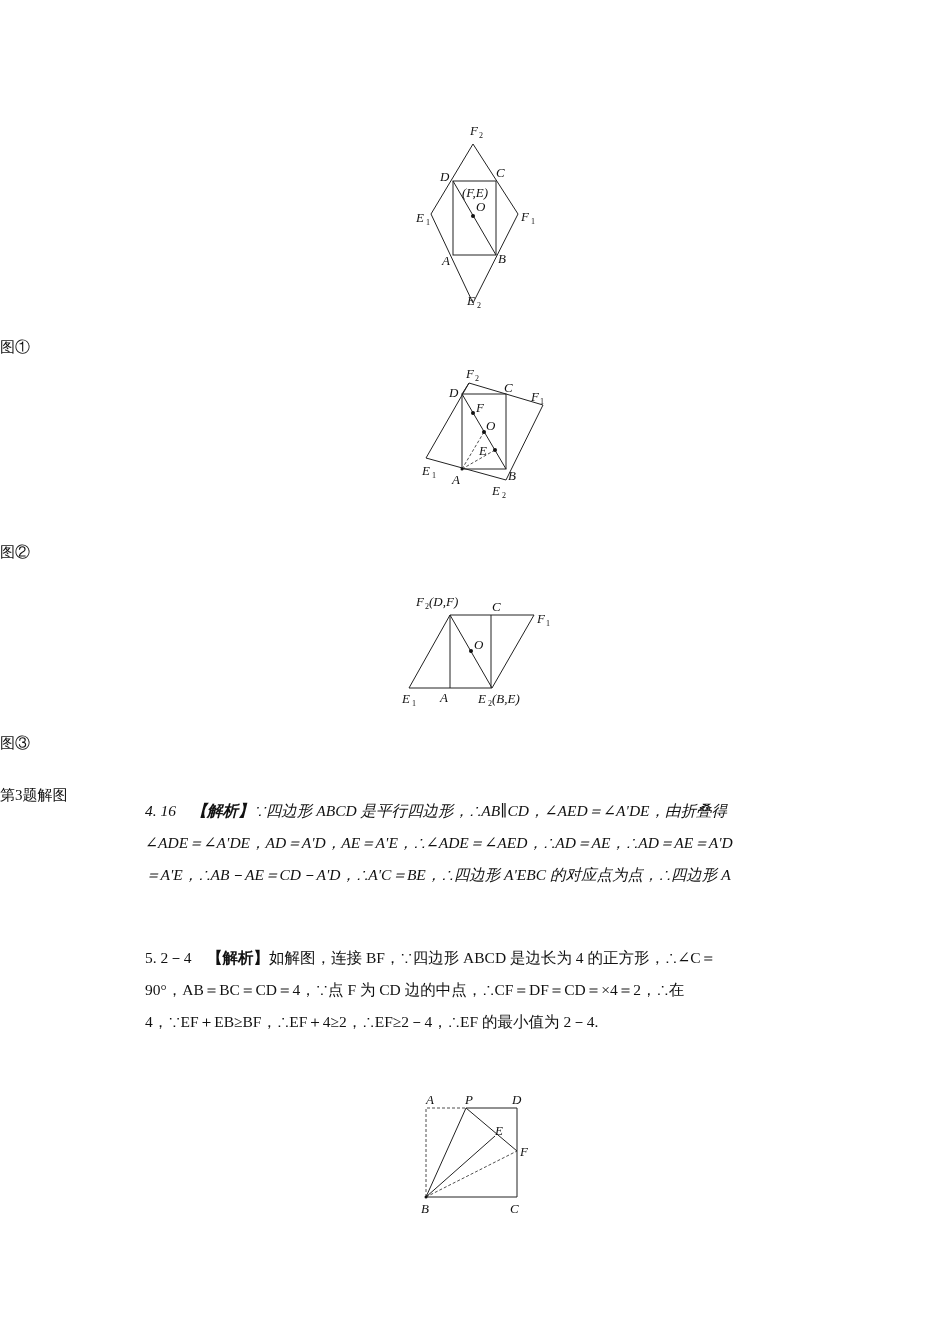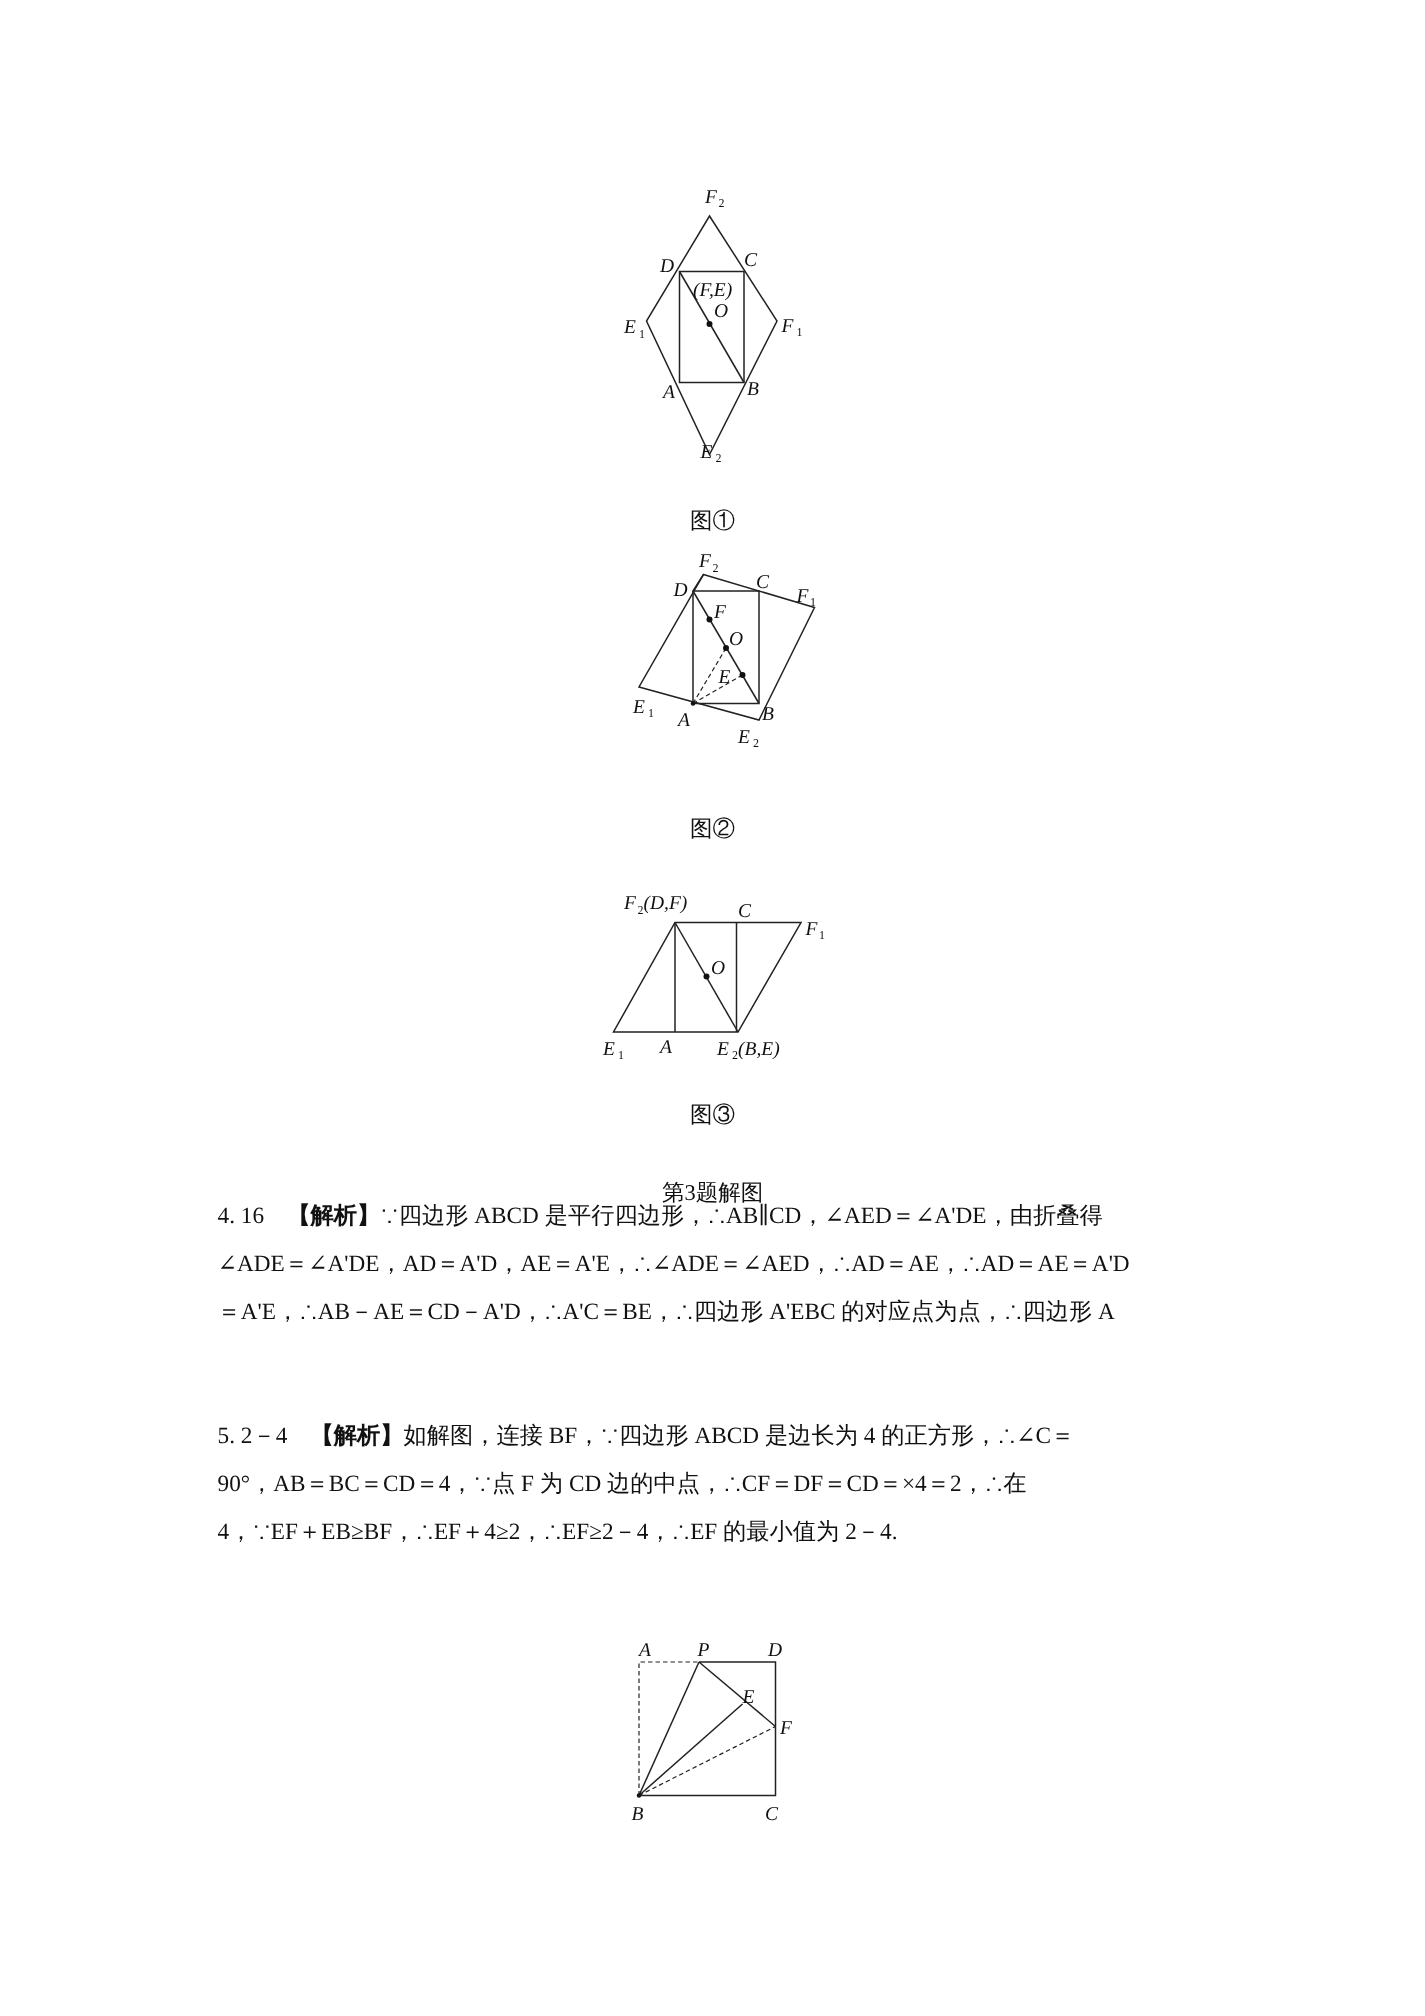--- a/index.html
+++ b/index.html
@@ -2,21 +2,21 @@
 <html><head>
 <meta charset="utf-8">
 <style>
   html, body { margin: 0; padding: 0; background: #ffffff; }
   body { width: 950px; height: 1344px; position: relative; overflow: hidden;
          font-family: "Liberation Serif", "DejaVu Serif", serif; color: #111; }
   .fig { position: absolute; }
   .fig svg { display: block; overflow: visible; }
   .fig svg text { font-family: "Liberation Serif", "DejaVu Serif", serif; font-style: italic; font-size: 13px; fill: #111; }
   .fig svg text.sub { font-size: 8px; font-style: normal; }
-  .caption { position: absolute; left: 0; width: 950px; text-align: center; font-size: 15px; }
+  .caption { position: absolute; left: 0; width: 950px; font-size: 15px; }
   .para { position: absolute; left: 145px; width: 662px; font-size: 15.5px; line-height: 32px; text-align: justify; }
   .para .line { display: block; white-space: nowrap; height: 32px; }
   .bold { font-weight: bold; }
 </style>
 </head>
 <body>
 
 <div class="fig" style="left:400px; top:115px;">
   <svg width="160" height="200" viewBox="0 0 160 200">
     <g stroke="#222" stroke-width="1" fill="none">
@@ -98,21 +98,21 @@
     <text class="sub" x="22" y="116">1</text>
     <text x="50" y="112">A</text>
     <text x="88" y="113">E</text>
     <text class="sub" x="98" y="116">2</text>
     <text x="102" y="113">(B,E)</text>
   </svg>
 </div>
 <div class="caption" style="top:734px;">图③</div>
 <div class="caption" style="top:786px;">第3题解图</div>
 
-<div class="para" style="top:795px;">
+<div class="para" style="top:795px;font-style:italic;">
   <span class="line"><span>4. 16</span>&nbsp;&nbsp;&nbsp;&nbsp;<span class="bold">【解析】</span><span>∵四边形 ABCD 是平行四边形，∴AB∥CD，∠AED＝∠A'DE，由折叠得</span></span>
   <span class="line">∠ADE＝∠A'DE，AD＝A'D，AE＝A'E，∴∠ADE＝∠AED，∴AD＝AE，∴AD＝AE＝A'D</span>
   <span class="line">＝A'E，∴AB－AE＝CD－A'D，∴A'C＝BE，∴四边形 A'EBC 的对应点为点，∴四边形 A</span>
 </div>
 
 <div class="para" style="top:942px;">
   <span class="line"><span>5. 2－4</span>&nbsp;&nbsp;&nbsp;&nbsp;<span class="bold">【解析】</span><span>如解图，连接 BF，∵四边形 ABCD 是边长为 4 的正方形，∴∠C＝</span></span>
   <span class="line">90°，AB＝BC＝CD＝4，∵点 F 为 CD 边的中点，∴CF＝DF＝CD＝×4＝2，∴在</span>
   <span class="line">4，∵EF＋EB≥BF，∴EF＋4≥2，∴EF≥2－4，∴EF 的最小值为 2－4.</span>
 </div>

